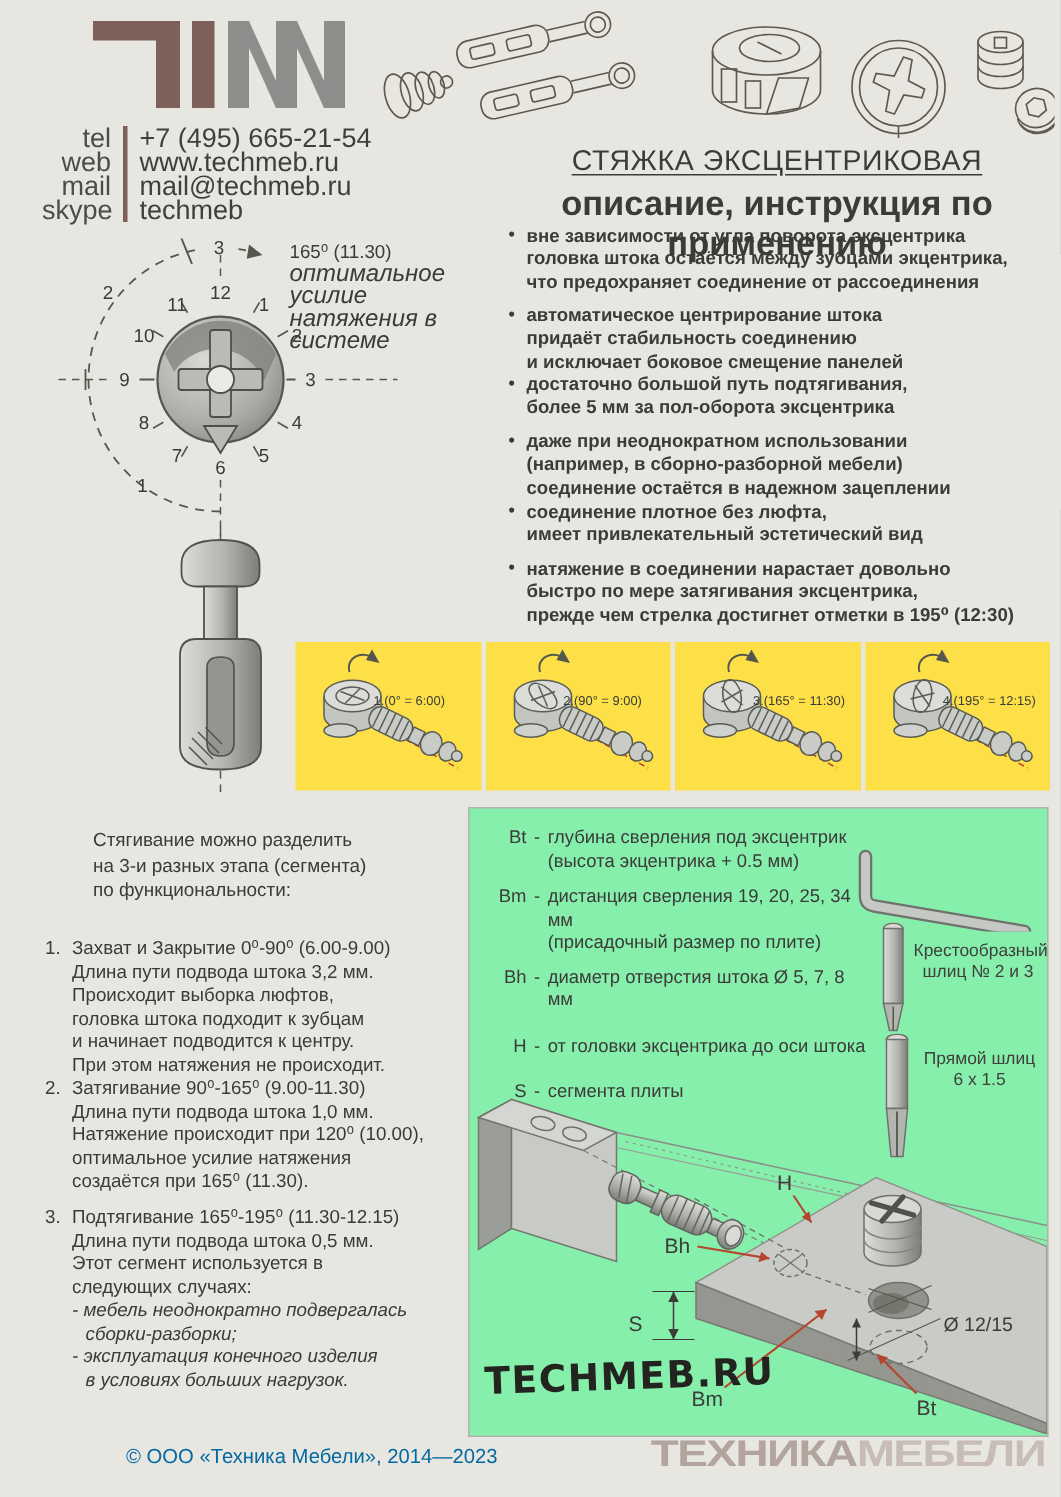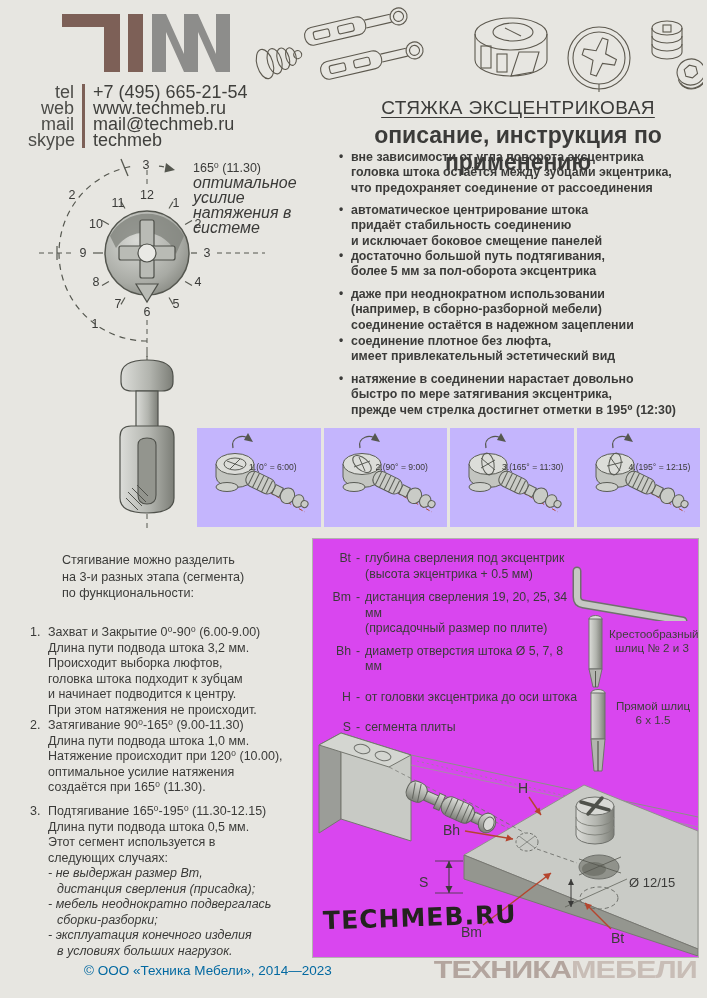--- a/index.html
+++ b/index.html
@@ -13,30 +13,30 @@
   .contact-divider{width:3px;background:#7d6057;margin:0 8px;}
   .contact-value{color:#3f3f3c;}
   
   .title-main{font-size:19px;letter-spacing:.4px;text-decoration:underline;text-underline-offset:3px;}
   .title-sub{font-size:23px;margin-top:3px;font-weight:bold;}
   
   .feat{position:absolute;left:0;padding-left:14px;font-size:12.4px;line-height:15.4px;width:352px;font-weight:bold;}
   .feat::before{content:"•";position:absolute;left:2px;top:-1px;font-size:12px;}
   
   .strip{display:flex;gap:3px;}
-  .panel{position:relative;flex:1;background:#c4b5fd;}
+  .panel{position:relative;flex:1;background:#fde047;}
   .panel-caption{position:absolute;left:52px;top:34px;font-size:8.6px;color:#3b3b39;}
   
   .intro{font-size:12.6px;line-height:16.5px;}
   .item{position:absolute;font-size:12.5px;line-height:15.5px;width:290px;}
   .item .num{position:absolute;left:0;top:0;}
   .item .txt{margin-left:18px;}
   .note{font-style:italic;padding-left:9px;text-indent:-9px;}
   
-  .dims-box{background:#d946ef;border:1px solid #b2b3ae;overflow:hidden;}
+  .dims-box{background:#86efac;border:1px solid #b2b3ae;overflow:hidden;}
   .def-row{display:flex;font-size:12.3px;line-height:15.5px;}
   .def-term{width:26px;text-align:right;flex:none;}
   .def-dash{margin:0 5px;flex:none;}
   .tool-label{font-size:11.6px;line-height:13.5px;text-align:center;color:#3f3f3c;}
   .watermark{font-family:"DejaVu Sans",sans-serif;font-weight:700;font-size:25px;letter-spacing:1px;
              color:#23231f;transform:rotate(-2deg);}
   
   .clock-note1{font-size:12.5px;}
   .clock-note2{font-size:16px;font-style:italic;line-height:15px;}
   
@@ -432,22 +432,20 @@
 создаётся при 165⁰ (11.30).</div>
   </div>
 
   <div class="abs item" style="left:30px;top:804px">
     <span class="num">3.</span>
     <div class="txt pl">Подтягивание 165⁰-195⁰ (11.30-12.15)
 Длина пути подвода штока 0,5 мм.
 Этот сегмент используется в
 следующих случаях:</div>
     <div class="txt">
-      <div class="note pl">- не выдержан размер Bm,
-дистанция сверления (присадка);</div>
       <div class="note pl">- мебель неоднократно подвергалась
 сборки-разборки;</div>
       <div class="note pl">- эксплуатация конечного изделия
 в условиях больших нагрузок.</div>
     </div>
   </div>
 
   <div class="abs dims-box" style="left:312px;top:538px;width:385px;height:418px">
 
     <div class="abs" style="left:12px;top:12px;width:255px">

